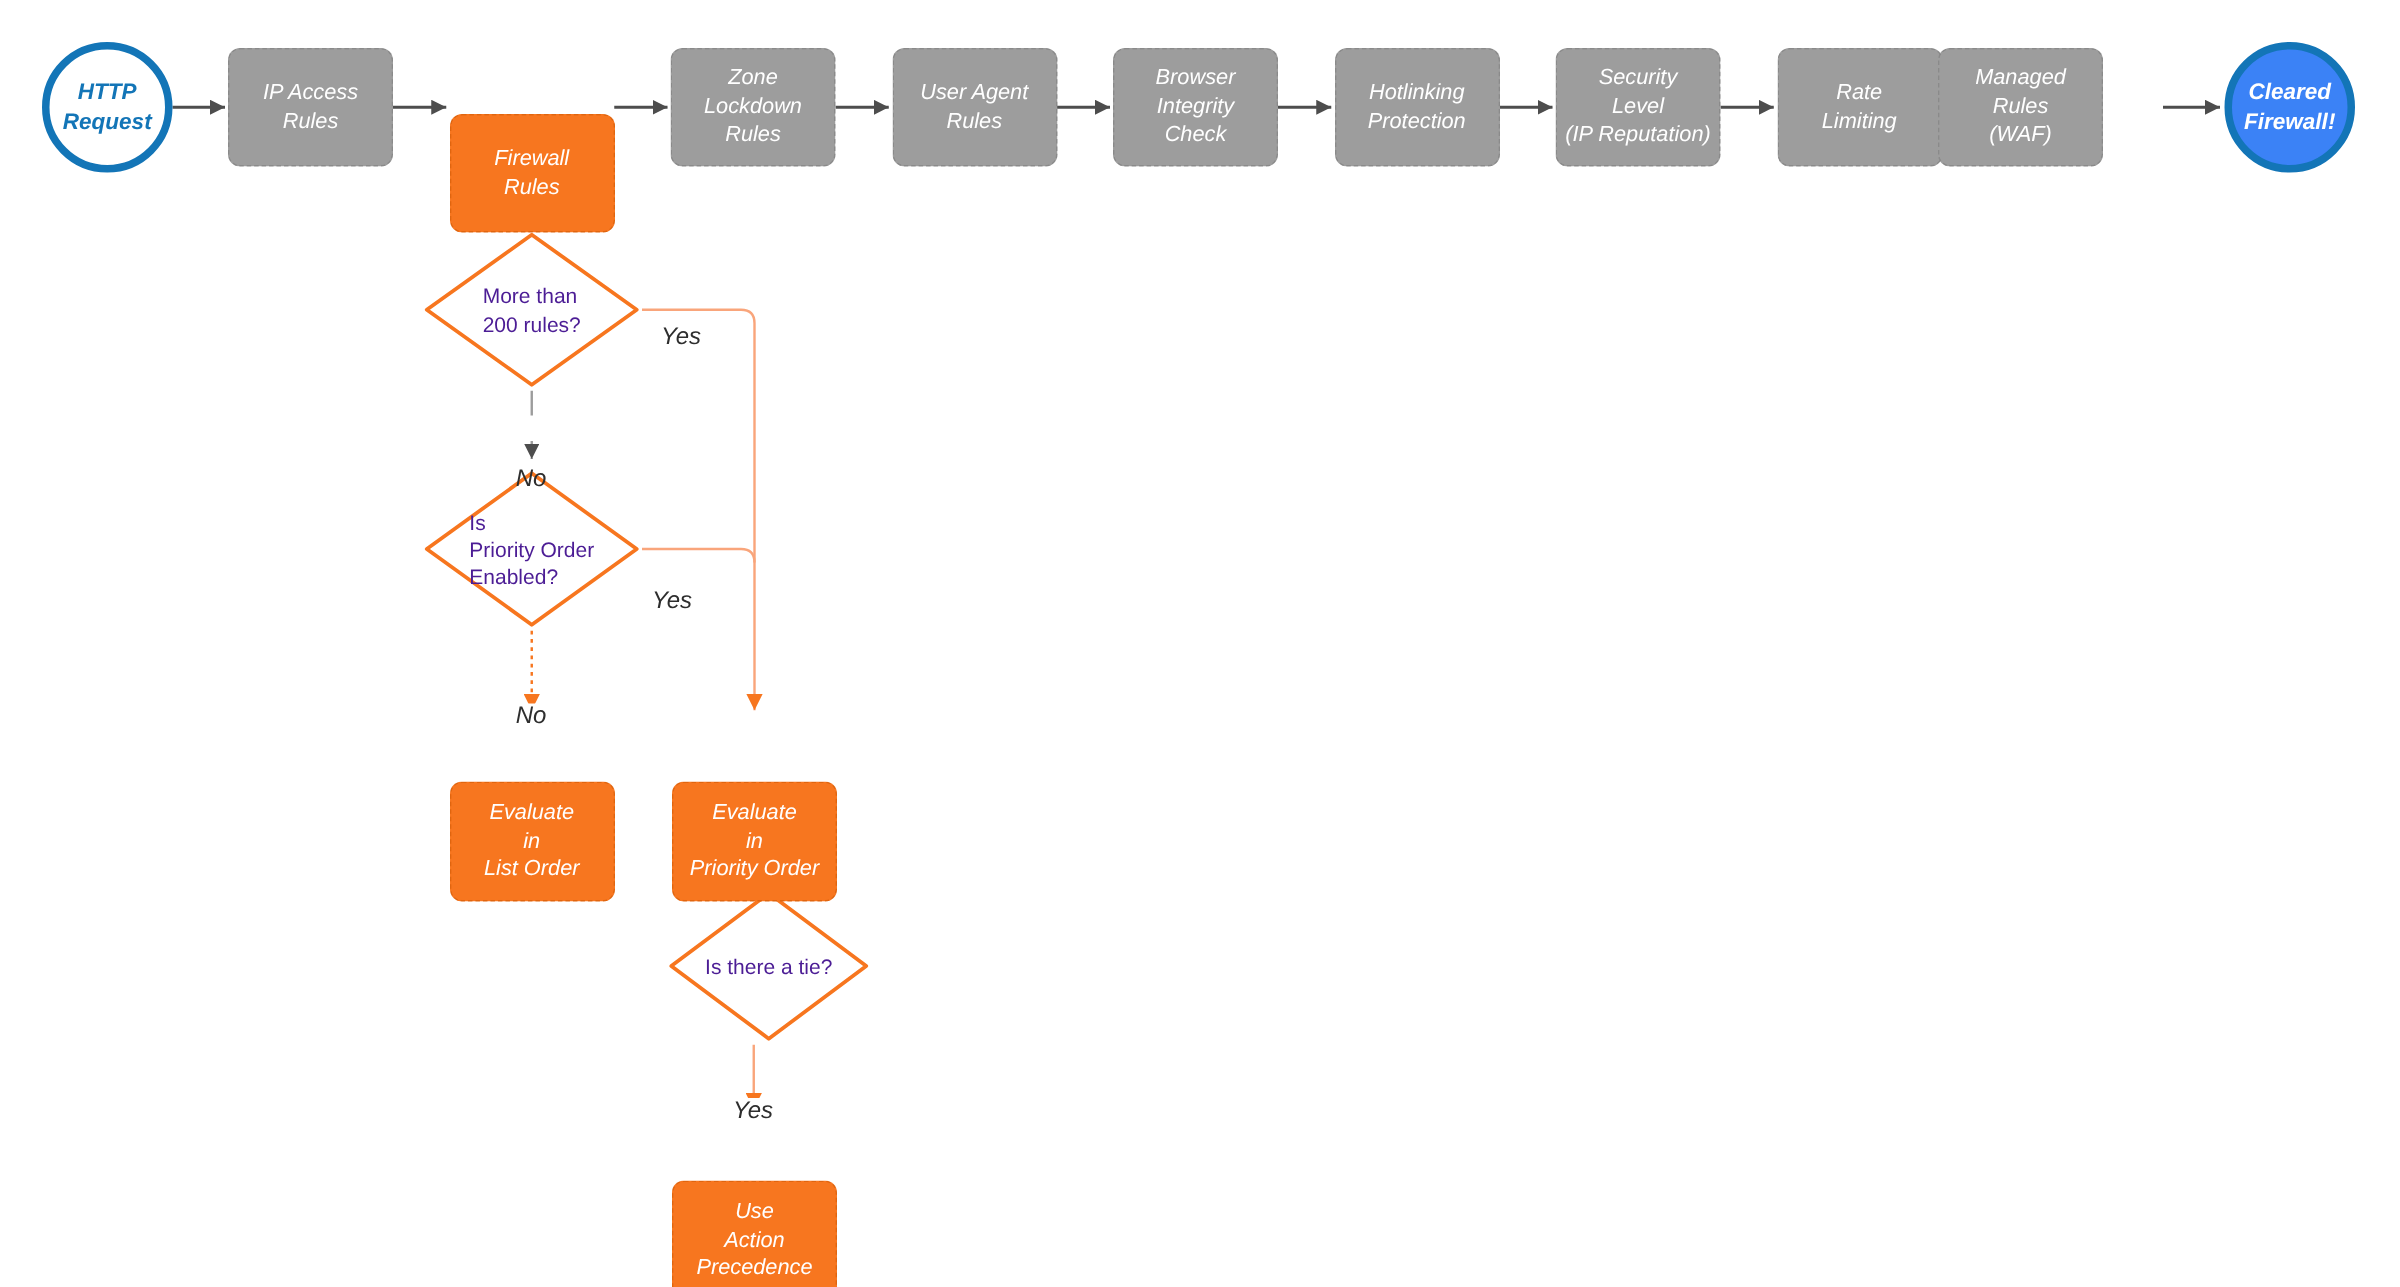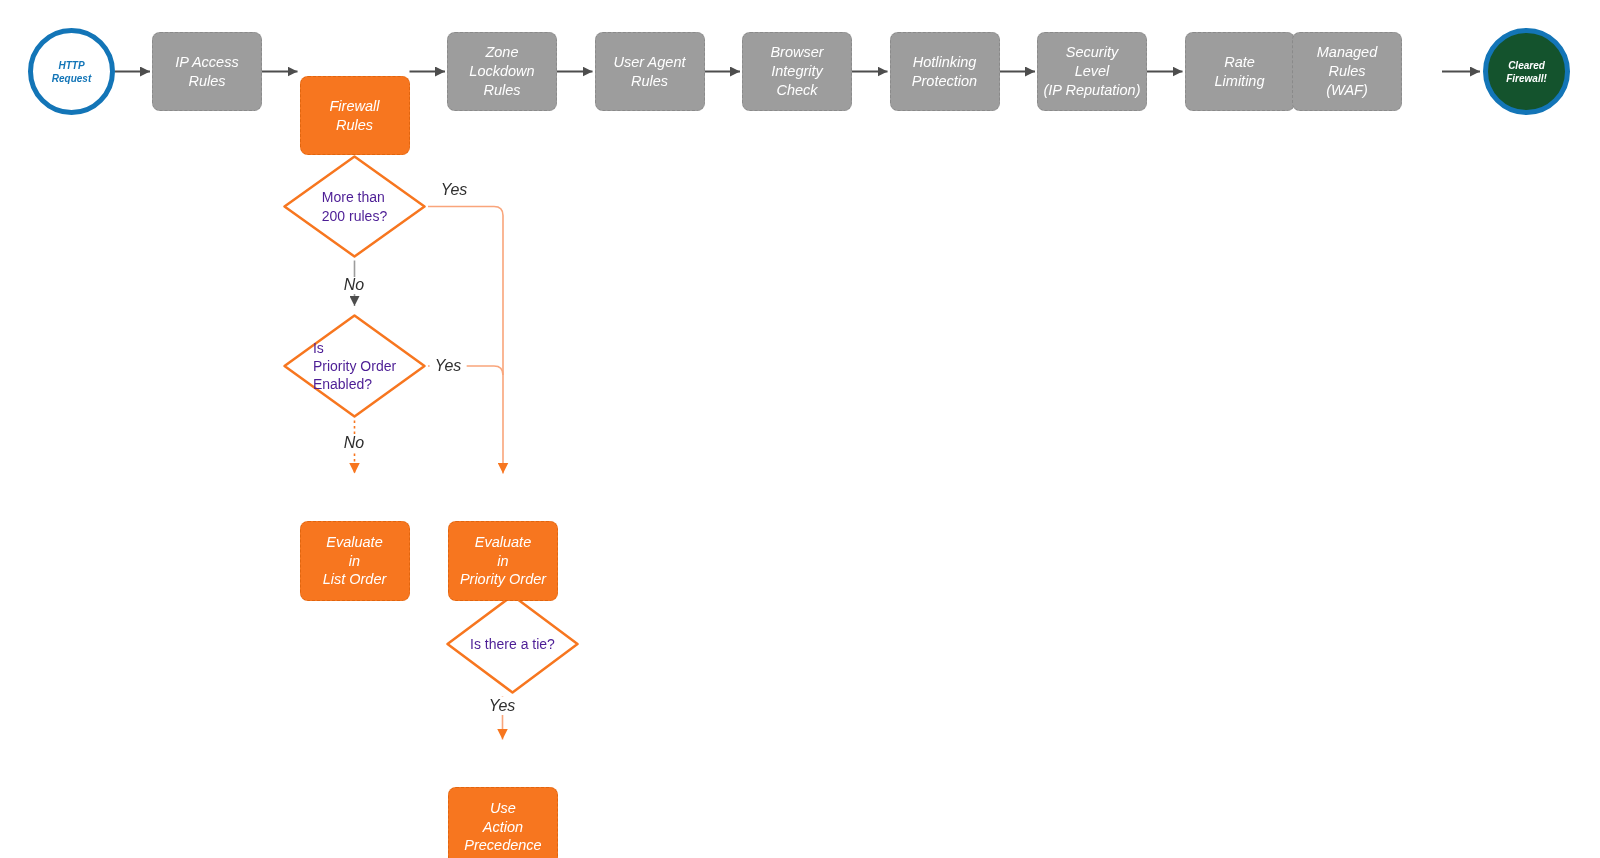--- a/index.html
+++ b/index.html
@@ -18,34 +18,34 @@
   }
   .rect{
     width:110px;height:79px;top:32px;border-radius:8px;
     color:#ffffff;font-size:14.5px;
   }
   .gray{background:#9d9d9d;border:1px dashed #8a8a8a;}
   .orange{background:#f7761f;border:1px dashed #e0650f;margin-top:44px;}
   .action{width:110px;height:80px;border-radius:8px;color:#fff;font-size:14.5px;}
   .circle{
     width:87px;height:87px;top:28px;border-radius:50%;
-    font-size:10px;font-weight:bold;
+    font-size:15px;font-weight:bold;
   }
   .circle-outline{background:#ffffff;border:5px solid #1375b7;color:#1375b7;}
-  .circle-filled{background:#14532d;border:5px solid #1375b7;color:#ffffff;}
+  .circle-filled{background:#3b82f6;border:5px solid #1375b7;color:#ffffff;}
   .diamond{position:absolute;z-index:2;}
   .diamond svg{position:absolute;left:0;top:0;}
   .diamond-text{
     position:absolute;left:0;top:0;width:100%;height:100%;
     display:flex;align-items:center;justify-content:center;text-align:left;
     color:#4c1d95;font-size:14px;line-height:1.3;white-space:pre-line;z-index:3;
   }
   .edge-label{
     position:absolute;z-index:4;transform:translate(-50%,-50%);
-    font-style:italic;font-size:16px;color:#2e2e2e;line-height:1;
+    font-style:italic;font-size:16px;color:#2e2e2e;line-height:1;margin-top:35px;
   }
   .edge-label.bg{background:#ffffff;padding:1px 5px;}
 </style>
 </head>
 <body>
 
 <div class="canvas">
 
   <svg class="wires" width="1600" height="858" viewBox="0 0 1600 858">
     <defs>

